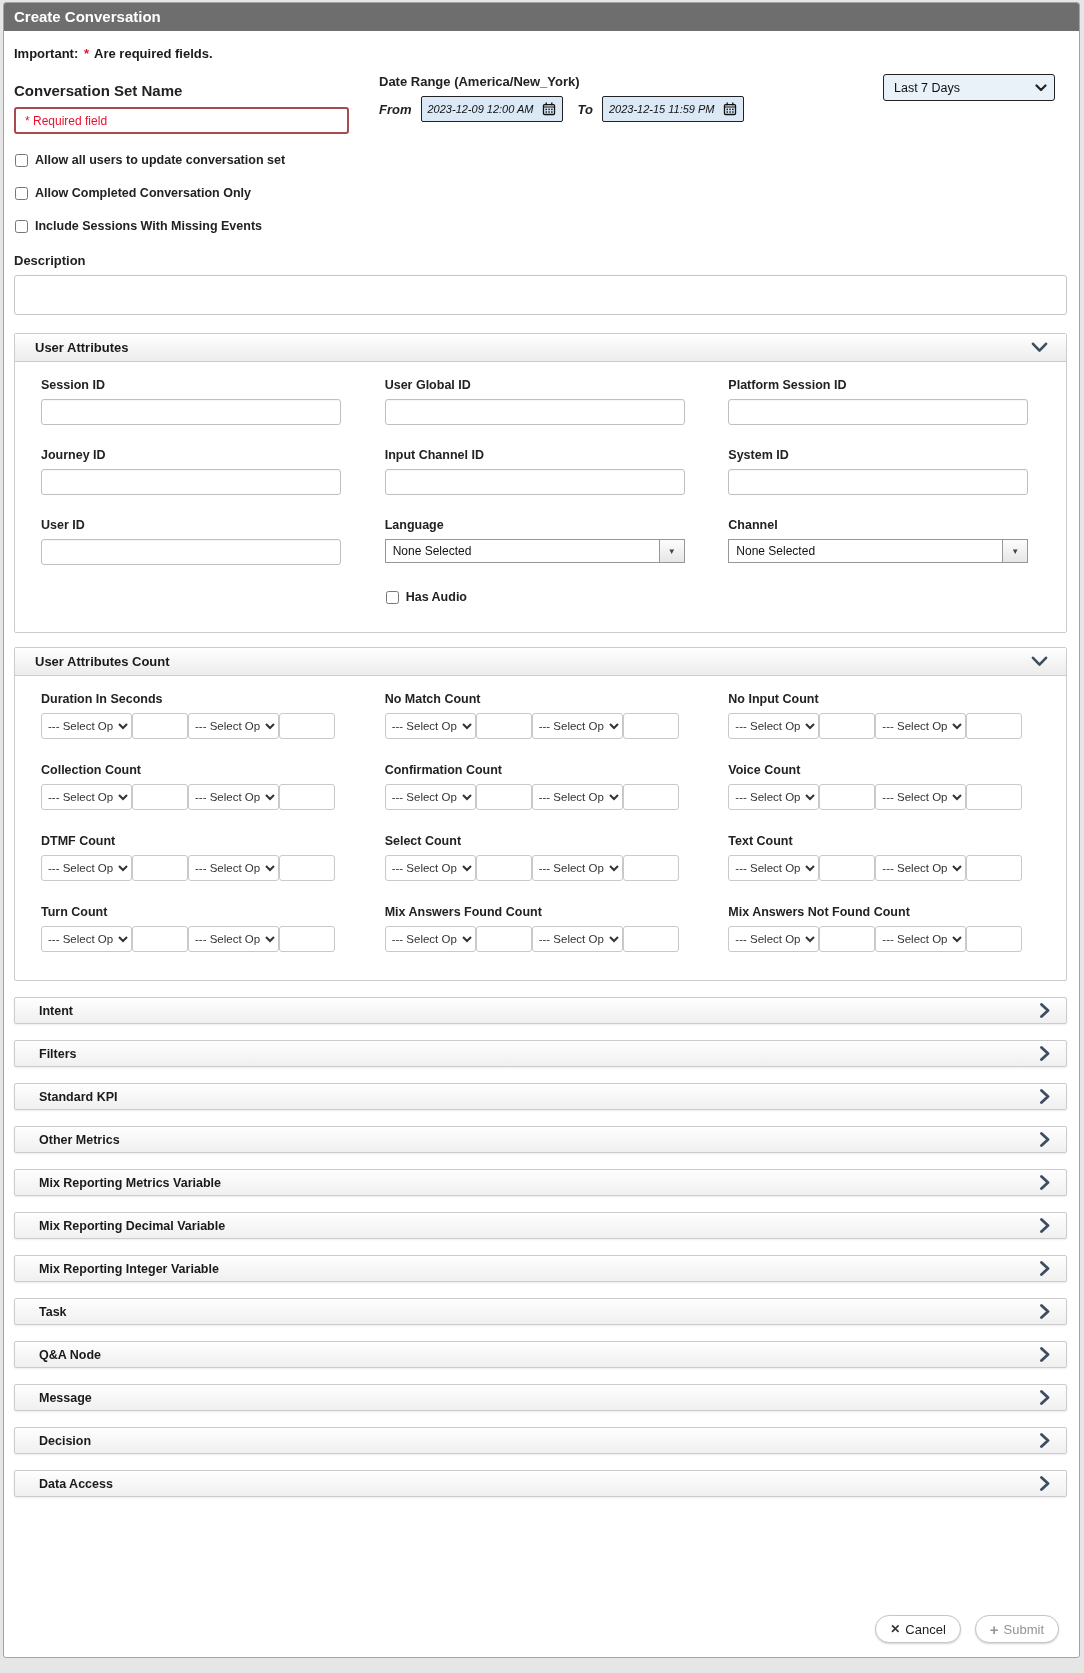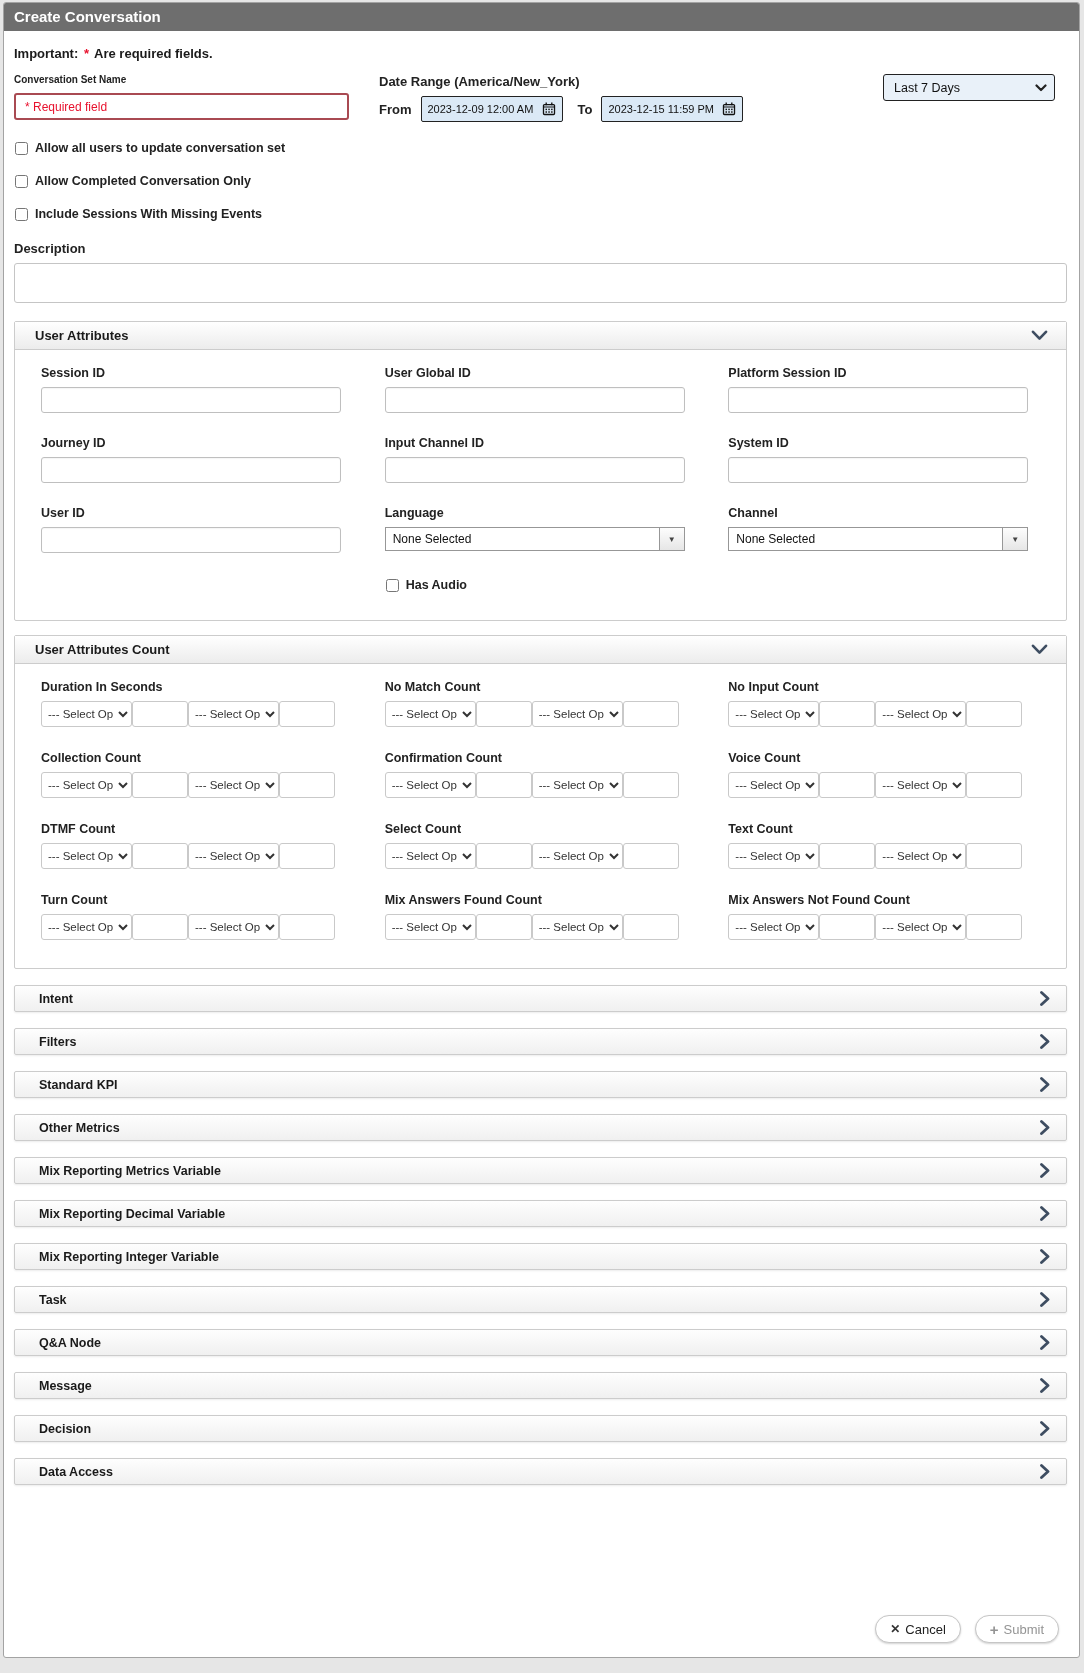--- a/index.html
+++ b/index.html
@@ -30,35 +30,35 @@
   .content { padding:6px 12px 0 10px; position:relative; }
 
   .lbl { font-size:12.5px; font-weight:700; color:#222; }
 
   .important { margin-top:9px; font-size:13px; font-weight:700; color:#1a1a1a; }
   .important .red { color:var(--required-red,#e8112d); padding:0 2px; }
 
   
   .toprow { display:flex; margin-top:13px; align-items:flex-start; }
   .name-col { width:335px; }
-  .name-col .lbl { margin-bottom:8px; font-size:10px; }
+  .name-col .lbl { margin-bottom:8px; font-size:15px;margin-top:8px; }
   .name-input {
     width:100%; height:27px;
     border:2px solid var(--required-border,#a94a52);
     border-radius:3px;
     padding:0 9px;
     font-size:12px; font-family:inherit;
     color:var(--required-red,#e8112d);
     outline:none;
   }
   .name-input::placeholder { color:var(--required-red,#e8112d); opacity:1; }
 
   .date-col { margin-left:30px; }
   .date-heading { font-size:13px; font-weight:700; margin-bottom:7px; }
-  .date-controls { display:flex; align-items:center; }
+  .date-controls { display:flex; align-items:center;font-style:italic; }
   .dlbl { font-size:13px; font-weight:700; margin-right:9px; white-space:nowrap; }
   .dlbl.to { margin-left:15px; }
   .date-box {
     width:142px; height:26px;
     background:var(--date-input-bg,#dbe9f6);
     border:1px solid #222;
     border-radius:2px;
     display:flex; align-items:center;
     padding:0 6px;
     cursor:pointer;

